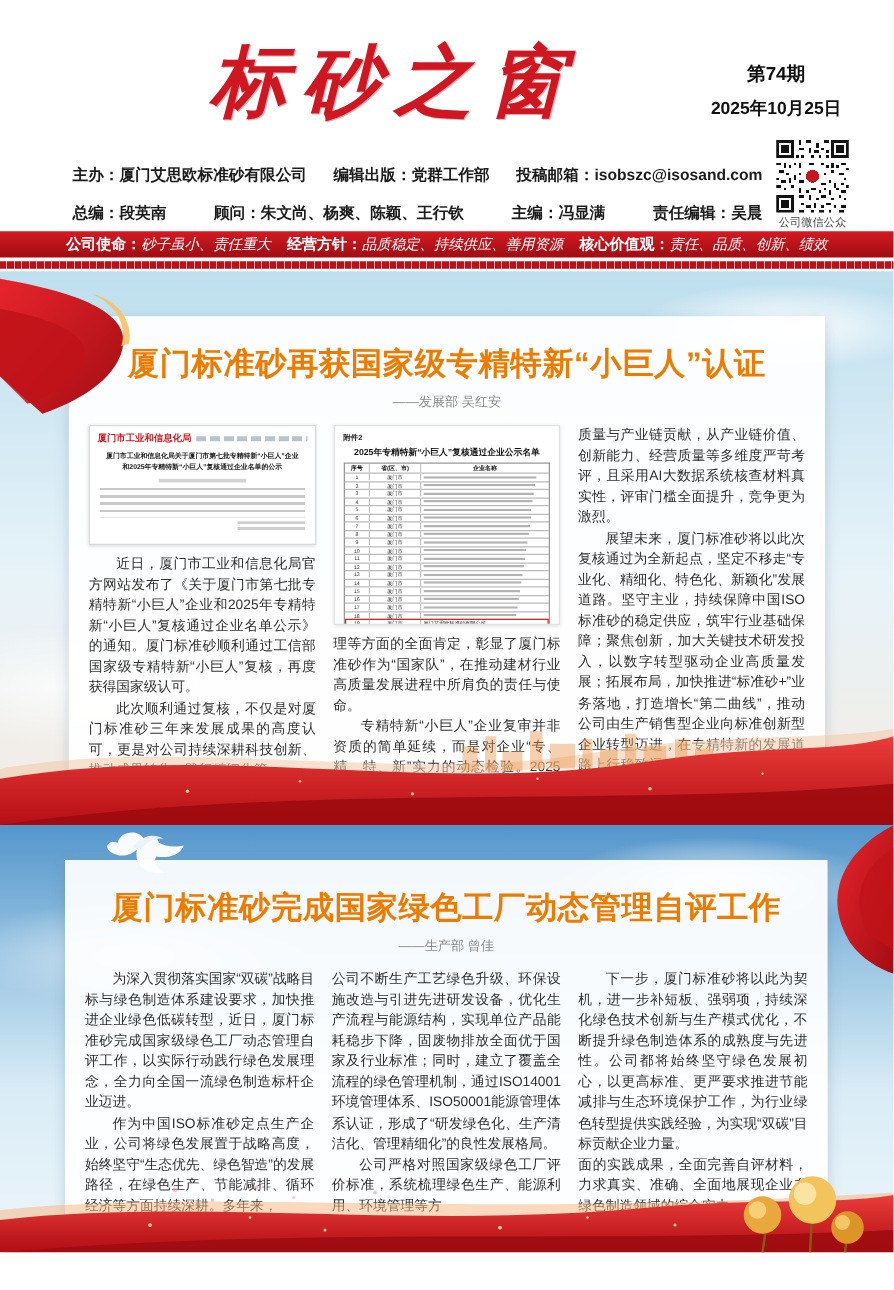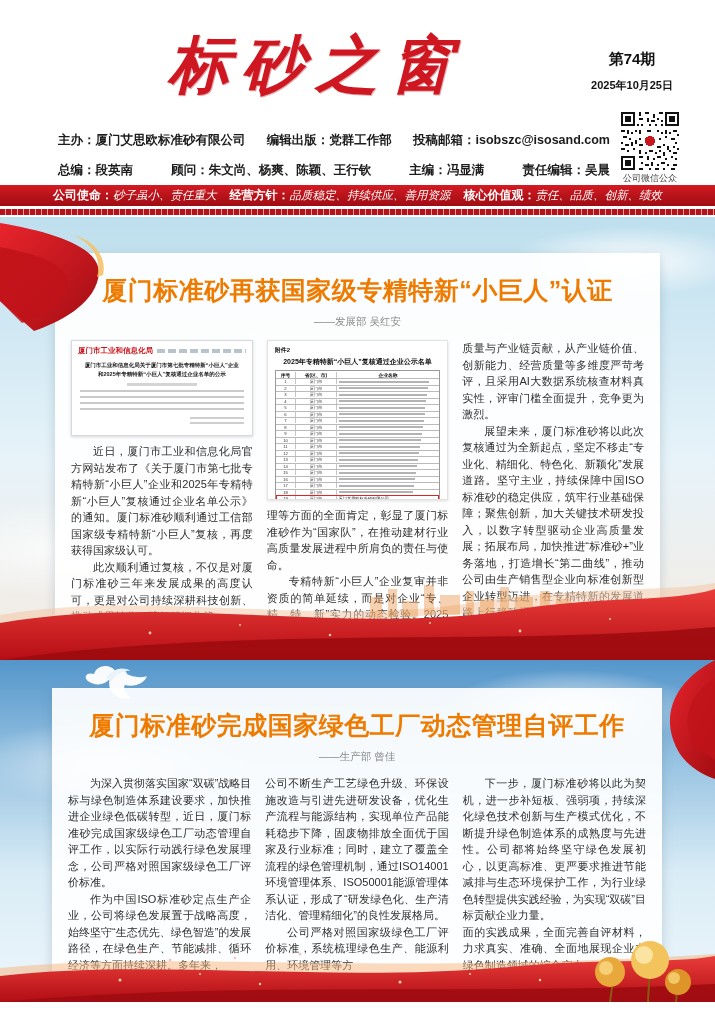--- a/index.html
+++ b/index.html
@@ -9,21 +9,21 @@
   
   .masthead{position:absolute;top:28px;left:0;width:715px;height:157px;}
   .logo{position:absolute;left:54px;top:10px;width:108px;text-align:center;}
   .logo svg{width:72px;height:72px;}
   .logo-text{color:#c8161e;font-weight:bold;font-size:19px;letter-spacing:2px;margin-top:1px;}
   .brand-title{position:absolute;left:168px;top:4px;width:340px;text-align:left;
         font-family:"DejaVu Serif",serif;font-style:italic;font-weight:bold;font-size:62px;
         color:#cf1722;letter-spacing:12px;line-height:1.05;text-shadow:1px 1px 0 rgba(170,10,20,.35);}
   .issue{position:absolute;right:42px;top:22px;text-align:center;color:#111;font-weight:600;margin-left:47px;}
   .issue .no{font-size:15px;display:block;}
-  .issue .dt{font-size:11px;display:block;margin-top:9px;}
+  .issue .dt{font-size:14px;display:block;margin-top:9px;}
   .info-row{position:absolute;left:58px;width:552px;display:flex;justify-content:space-between;
         font-size:12.5px;font-weight:600;color:#1c1c1c;white-space:nowrap;}
   .info-row.r1{top:104px;}
   .info-row.r2{top:134px;}
   .qr{position:absolute;right:34px;top:84px;width:62px;text-align:center;}
   .qr svg{width:58px;height:58px;display:block;margin:0 auto;}
   .qr-label{font-size:9px;color:#444;margin-top:2px;}
 
   
   .mission{position:absolute;top:185px;left:0;width:715px;height:21px;
@@ -369,21 +369,21 @@
         </defs>
       <path d="M95,0 C53,22 38,58 60,94 C69,107 83,115 95,119 Z" fill="url(#r2)"></path>
       <path d="M95,18 C68,34 60,62 75,88 L95,100 Z" fill="#c01319" opacity=".8"></path>
     </svg>
 
     <div class="card card2">
       <div class="a-title">厦门标准砂完成国家绿色工厂动态管理自评工作</div>
       <div class="a-byline">——生产部 曾佳</div>
       <div class="cols">
         <div class="col">
-          <p class="para ind">为深入贯彻落实国家“双碳”战略目标与绿色制造体系建设要求，加快推进企业绿色低碳转型，近日，厦门标准砂完成国家级绿色工厂动态管理自评工作，以实际行动践行绿色发展理念，公司严格对照国家级绿色工厂评价标准。</p>
+          <p class="para ind">为深入贯彻落实国家“双碳”战略目标与绿色制造体系建设要求，加快推进企业绿色低碳转型，近日，厦门标准砂完成国家级绿色工厂动态管理自评工作，以实际行动践行绿色发展理念，全力向全国一流绿色制造标杆企业迈进。</p>
           <p class="para ind">作为中国ISO标准砂定点生产企业，公司将绿色发展置于战略高度，始终坚守“生态优先、绿色智造”的发展路径，在绿色生产、节能减排、循环经济等方面持续深耕。多年来，</p>
         </div>
         <div class="col">
           <p class="para">公司不断生产工艺绿色升级、环保设施改造与引进先进研发设备，优化生产流程与能源结构，实现单位产品能耗稳步下降，固废物排放全面优于国家及行业标准；同时，建立了覆盖全流程的绿色管理机制，通过ISO14001环境管理体系、ISO50001能源管理体系认证，形成了“研发绿色化、生产清洁化、管理精细化”的良性发展格局。</p>
           <p class="para ind">公司严格对照国家级绿色工厂评价标准，系统梳理绿色生产、能源利用、环境管理等方</p>
         </div>
         <div class="col">
           <p class="para ind">下一步，厦门标准砂将以此为契机，进一步补短板、强弱项，持续深化绿色技术创新与生产模式优化，不断提升绿色制造体系的成熟度与先进性。公司都将始终坚守绿色发展初心，以更高标准、更严要求推进节能减排与生态环境保护工作，为行业绿色转型提供实践经验，为实现“双碳”目标贡献企业力量。</p>
           <p class="para">面的实践成果，全面完善自评材料，力求真实、准确、全面地展现企业在绿色制造领域的综合实力。</p>
         </div>

